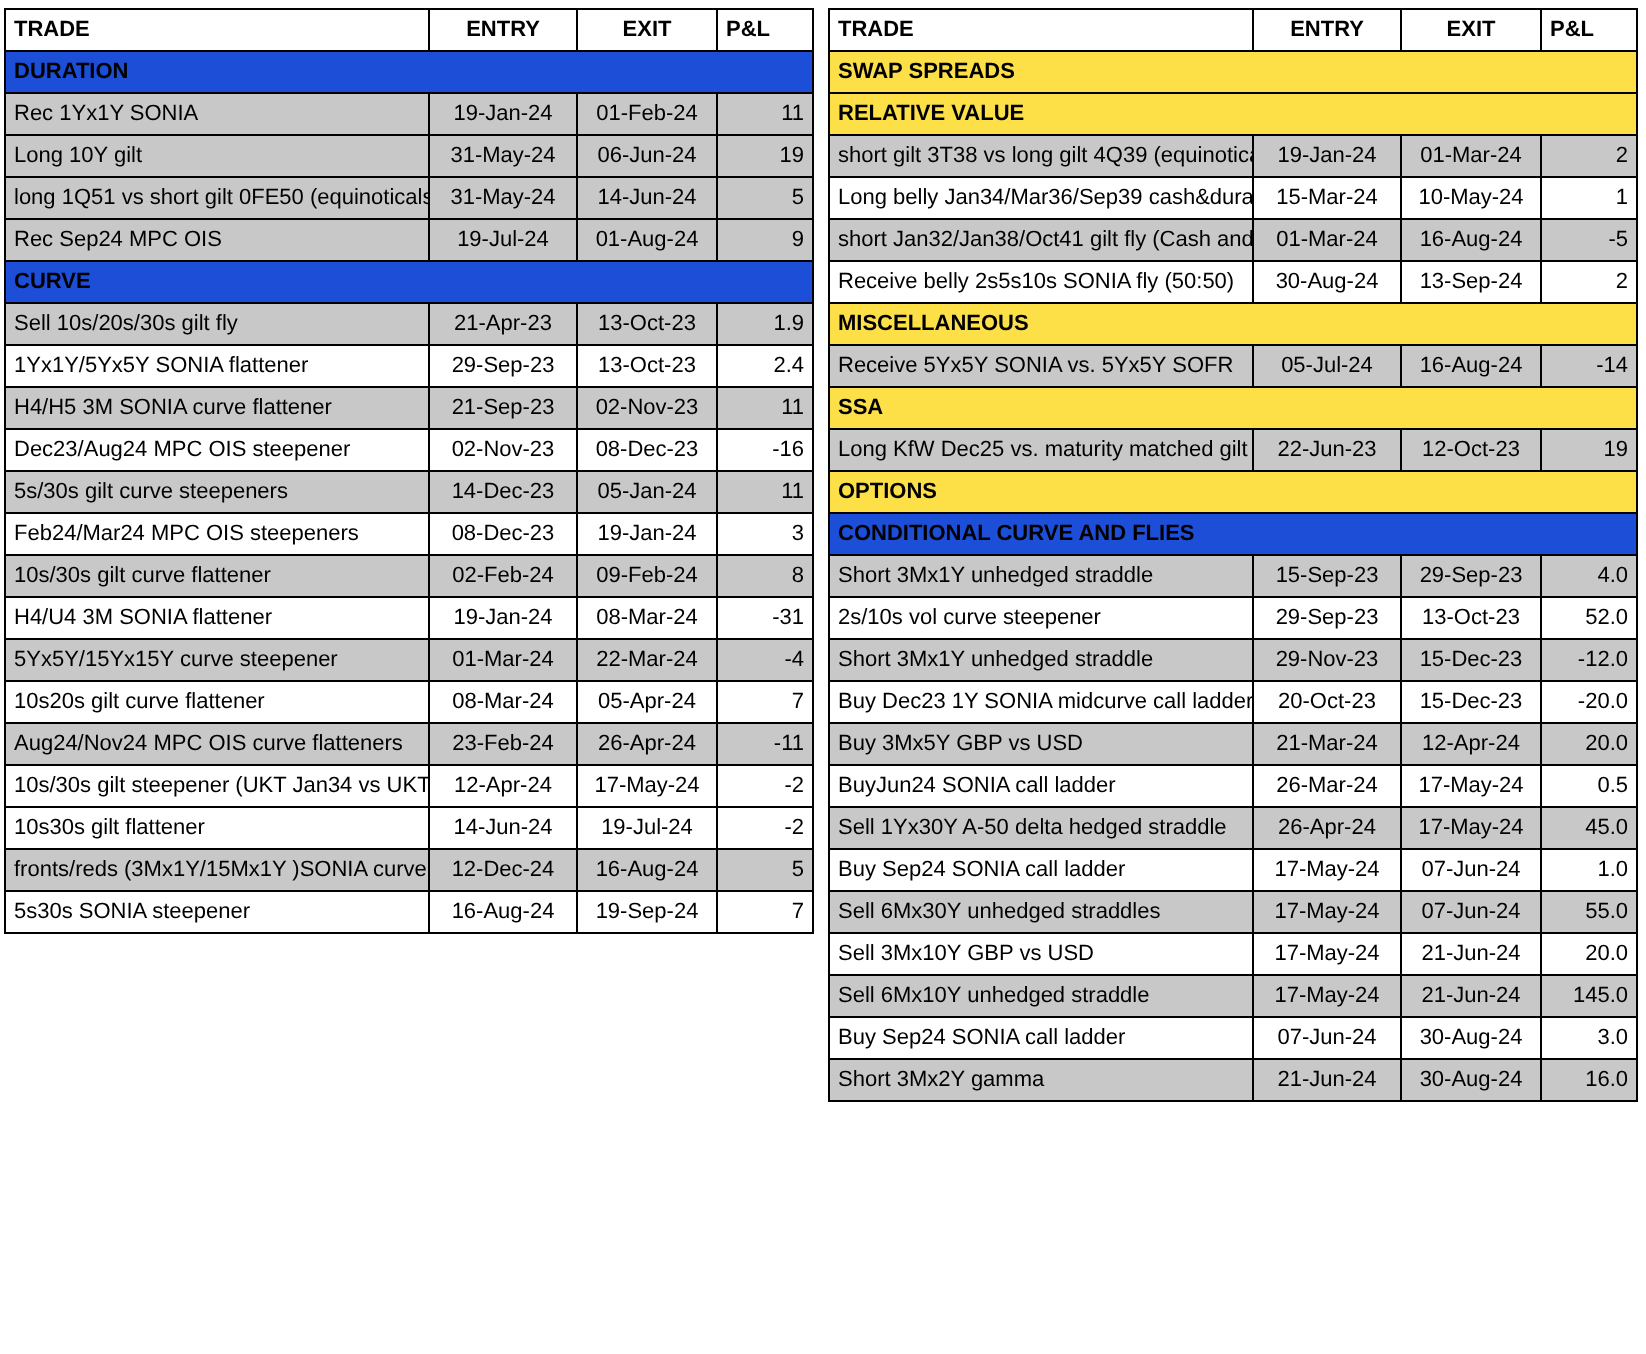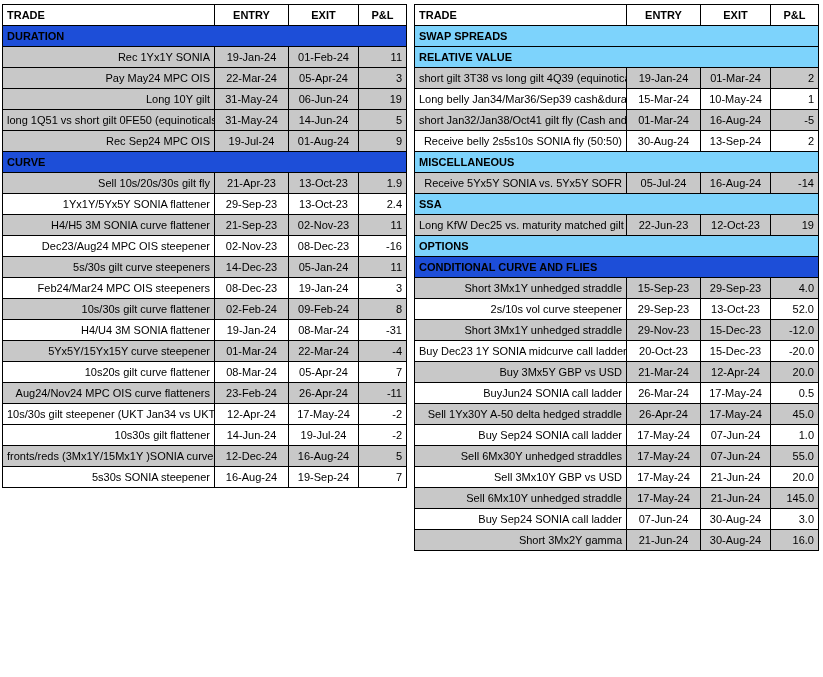--- a/index.html
+++ b/index.html
@@ -10,28 +10,28 @@
   table{border-collapse:collapse;width:100%;table-layout:fixed;}
   col.c-trade{width:212px;}
   col.c-entry{width:74px;}
   col.c-exit{width:70px;}
   col.c-pl{width:48px;}
   th,td{border:1px solid #000;height:20px;padding:0 4px;font-size:11px;font-weight:normal;
         white-space:nowrap;overflow:hidden;vertical-align:middle;line-height:18px;}
   thead th{font-weight:bold;background:#ffffff;}
   th.t-trade{text-align:left;}
   th.t-entry,th.t-exit{text-align:center;margin-top:14px;}
-  th.t-pl{text-align:center;}
-  td.v-trade{text-align:right;}
+  th.t-pl{text-align:left;}
+  td.v-trade{text-align:left;}
   td.v-entry,td.v-exit{text-align:center;}
   td.v-pl{text-align:right;}
   tr.section td{font-weight:bold;text-align:left;}
   tr.shade td{background:#c8c8c8;}
   tr.plain td{background:#ffffff;}
-  tr.section.shade td{background:#7dd3fc;}
+  tr.section.shade td{background:#fde047;}
   tr.section.plain td{background:#1d4ed8;}
 </style>
 </head>
 <body>
 
 <div class="sheet">
   <div class="cols">
 
     <div class="col">
       <table>
@@ -53,26 +53,20 @@
             <tr class="section plain">
               <td colspan="4">DURATION</td>
             </tr>
             <tr class="shade">
               <td class="v-trade">Rec 1Yx1Y SONIA</td>
               <td class="v-entry">19-Jan-24</td>
               <td class="v-exit">01-Feb-24</td>
               <td class="v-pl">11</td>
             </tr>
             <tr class="shade">
-              <td class="v-trade">Pay May24 MPC OIS</td>
-              <td class="v-entry">22-Mar-24</td>
-              <td class="v-exit">05-Apr-24</td>
-              <td class="v-pl">3</td>
-            </tr>
-            <tr class="shade">
               <td class="v-trade">Long 10Y gilt</td>
               <td class="v-entry">31-May-24</td>
               <td class="v-exit">06-Jun-24</td>
               <td class="v-pl">19</td>
             </tr>
             <tr class="shade">
               <td class="v-trade">long 1Q51 vs short gilt 0FE50 (equinoticals)</td>
               <td class="v-entry">31-May-24</td>
               <td class="v-exit">14-Jun-24</td>
               <td class="v-pl">5</td>

